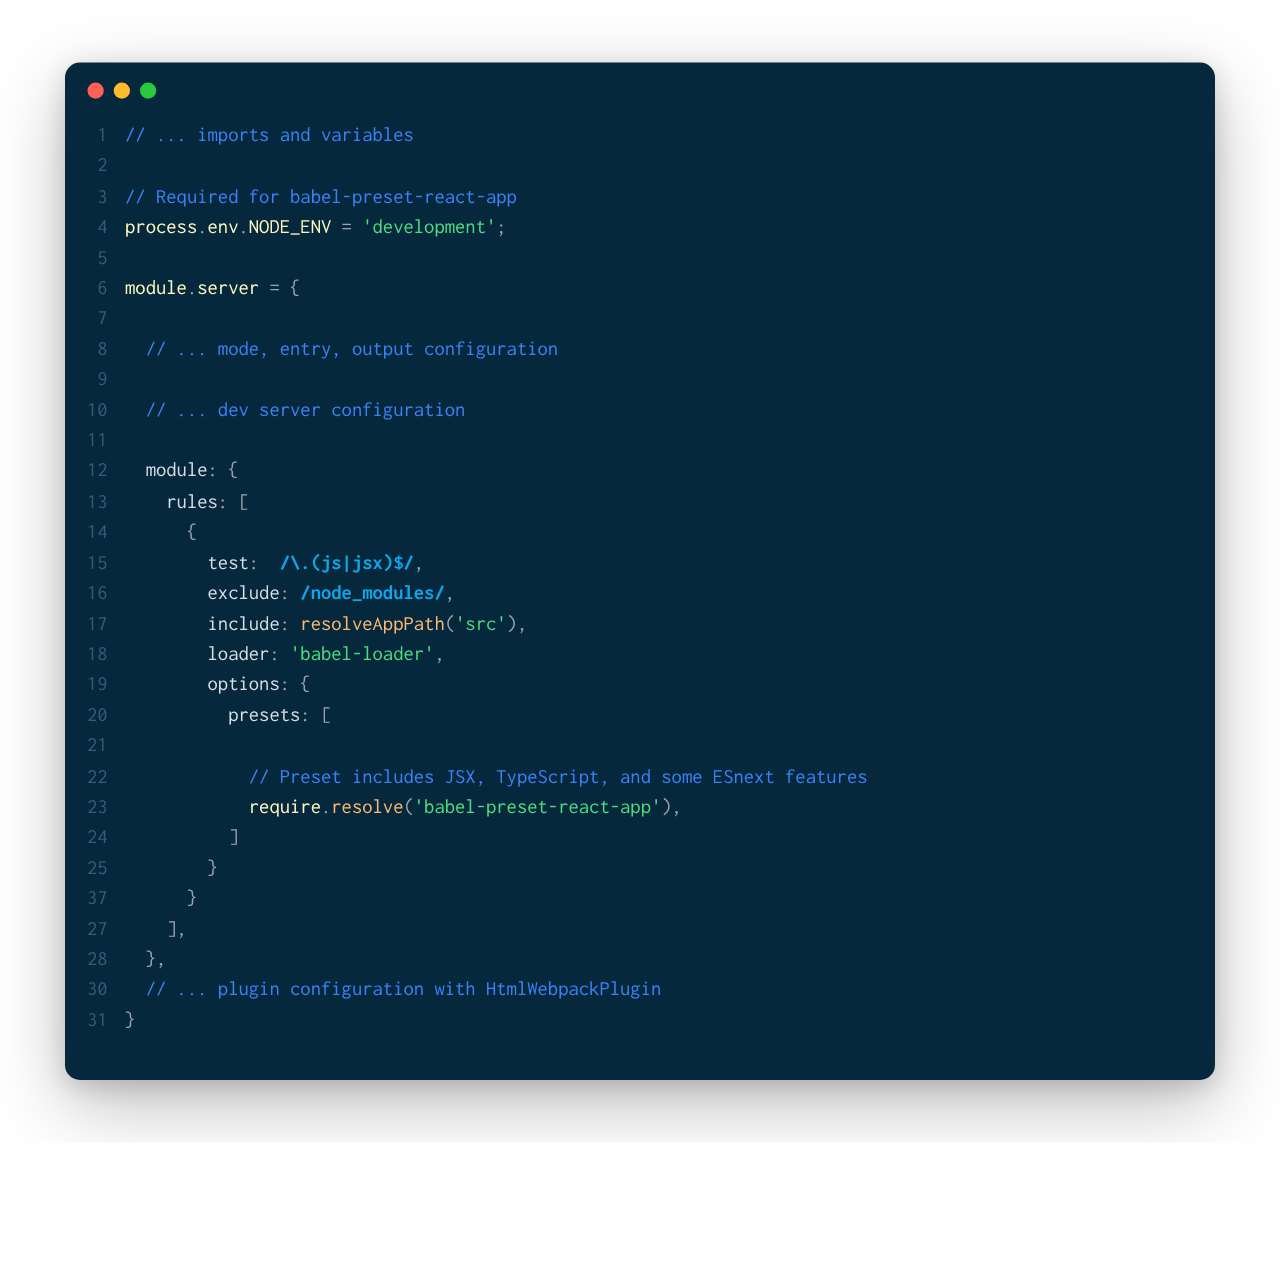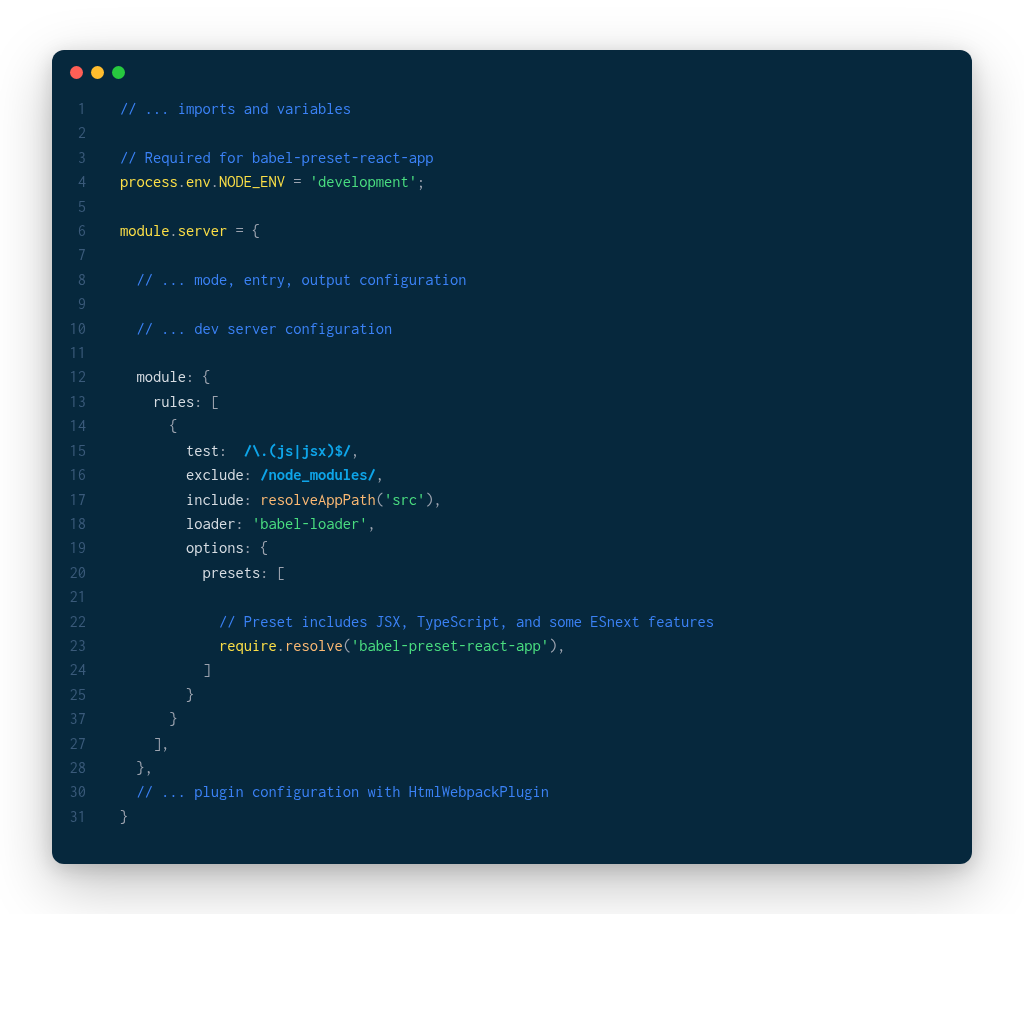--- a/index.html
+++ b/index.html
@@ -50,29 +50,28 @@
       text-align: right;
       padding-right: 14px;
       color: #3a5a7a;
       user-select: none;
       flex-shrink: 0;
     }
     .code {
       flex: 1;
       padding-right: 20px;
       color: #d7dde3;
-      margin-left: 20px;
     }
     .tok-comment { color: #3b82f6; }
     .tok-prop { color: #d7dde3; }
     .tok-string { color: #4ade80; text-align: center; }
     .tok-punct { color: #9ca3af; }
     .tok-func { color: #fdba74; }
     .tok-regex { color: #0ea5e9; font-weight: bold; }
-    .tok-ident { color: #fde047; }
+    .tok-ident { color: #fef9c3; }
     .tok-op { color: #9ca3af; }
   </style>
 </head>
 <body>
 
 <div class="window">
   <div class="titlebar">
     <div class="traffic-light tl-close"></div>
     <div class="traffic-light tl-min"></div>
     <div class="traffic-light tl-max"></div>

